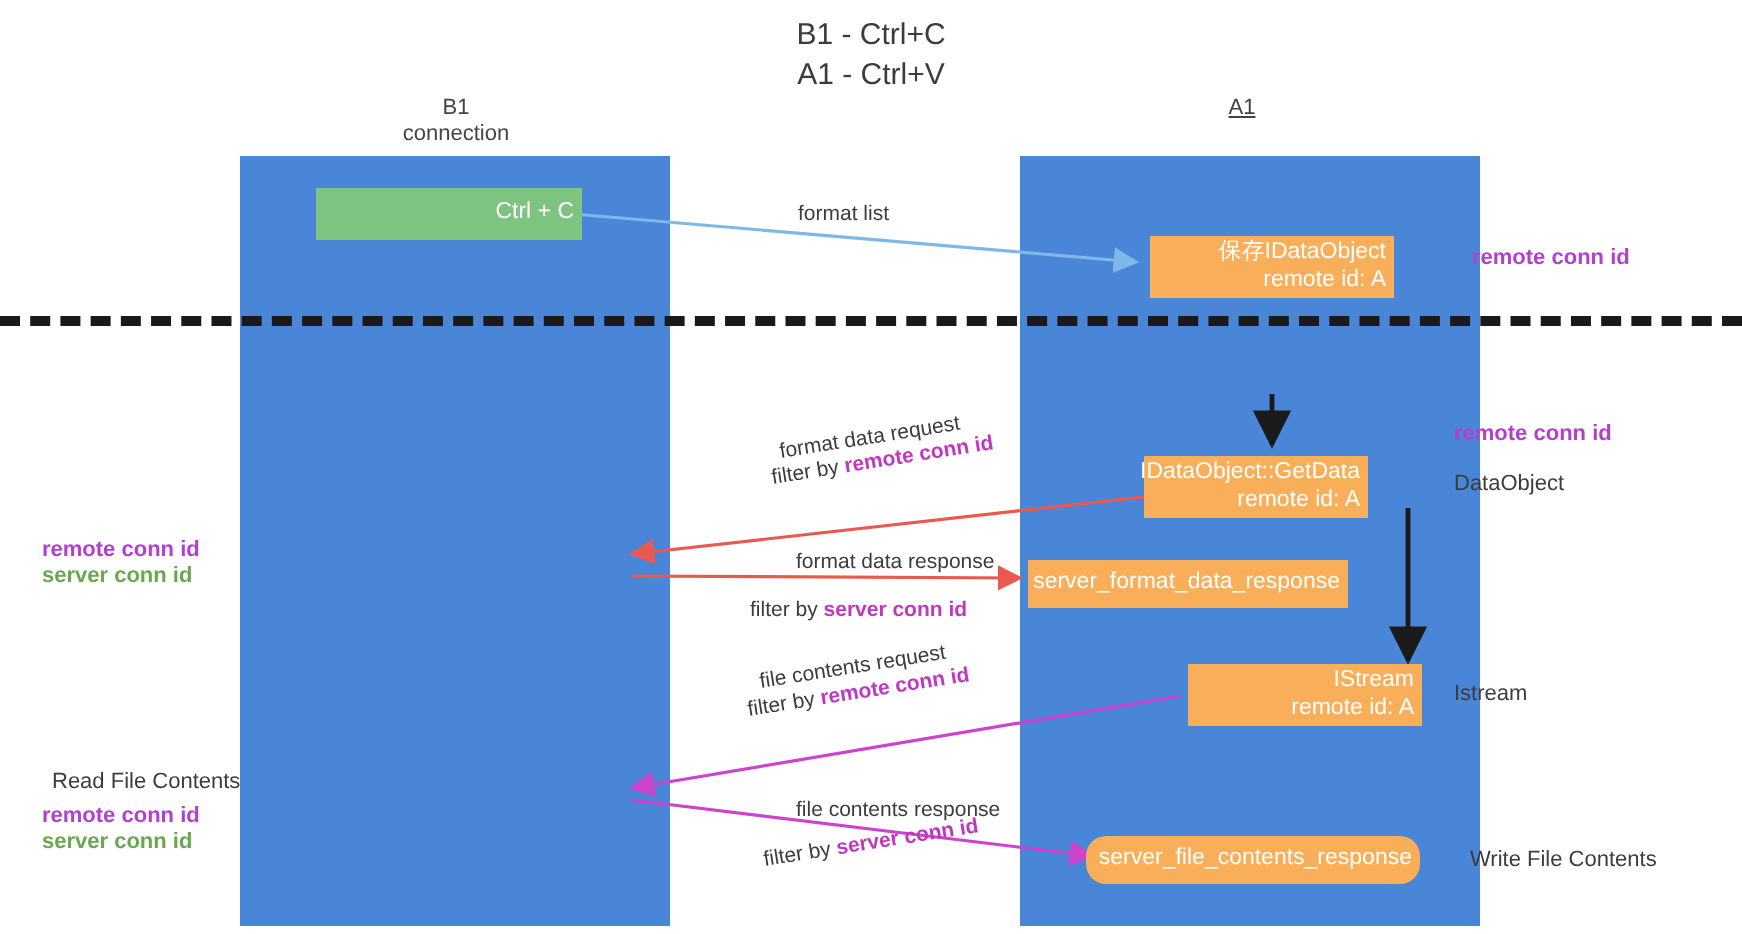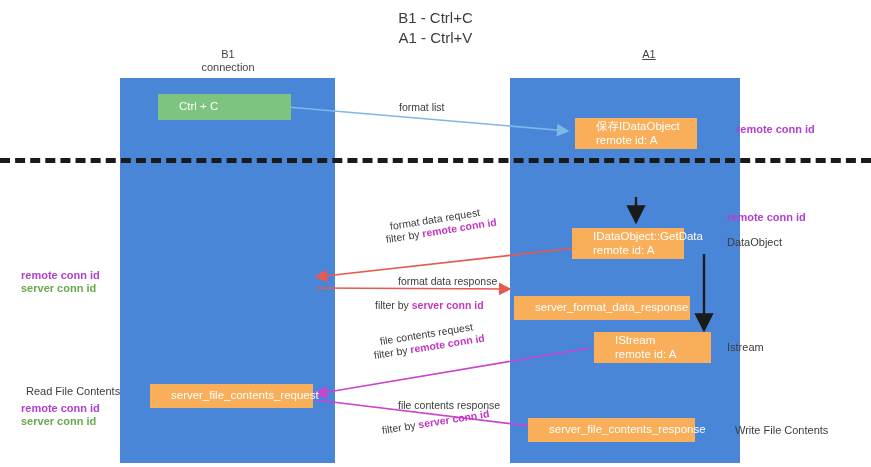--- a/index.html
+++ b/index.html
@@ -53,27 +53,27 @@
     width: 871px;
     height: 0;
     border-top: 5px dashed #1a1a1a;
   }
 
   .node {
     position: absolute;
     box-sizing: border-box;
     display: flex;
     flex-direction: column;
-    align-items: flex-start;
+    align-items: flex-end;
     justify-content: center;
     color: #ffffff;
     font-size: 11.5px;
     line-height: 13.5px;
     text-align: center;
-    padding: 2px 21px;
+    padding: 2px 4px;
   }
   .node.green { background: #7cc47f; }
   .node.orange { background: #f9ae5a; }
   .node .ln { display: block; white-space: nowrap; }
 
   .note {
     position: absolute;
     font-size: 11px;
     line-height: 13px;
     white-space: nowrap;
@@ -111,21 +111,21 @@
     <span>A1 - Ctrl+V</span>
   </div>
 
   <div class="lane lane-b1"></div>
   <div class="lane lane-a1"></div>
 
   <div class="col-head" style="left:147px; top:48px; width:162px;">
     <span class="l1">B1</span>
     <span class="l2">connection</span>
   </div>
-  <div class="col-head" style="left:568px; top:48px; width:162px;text-decoration:underline;">
+  <div class="col-head" style="left:540px; top:48px; width:162px;text-decoration:underline;">
     <span class="l1">A1</span>
   </div>
 
   <svg class="arrows" viewBox="0 0 871 467">
     <defs>
       <marker id="ah-blue" markerWidth="8" markerHeight="8" refX="7" refY="4" orient="auto">
         <path d="M0,0 L8,4 L0,8 z" fill="#7db8e8"></path>
       </marker>
       <marker id="ah-red" markerWidth="8" markerHeight="8" refX="7" refY="4" orient="auto">
         <path d="M0,0 L8,4 L0,8 z" fill="#e8594f"></path>
@@ -164,34 +164,31 @@
     <span class="ln">remote id: A</span>
   </div>
 
 
   <div class="node orange" style="left:572px; top:228px; width:112px; height:31px;">
     <span class="ln">IDataObject::GetData</span>
     <span class="ln">remote id: A</span>
   </div>
 
 
-  <div class="node orange" style="left:514px; top:296px; width:176px; height:24px;">
+  <div class="node orange" style="left:514px; top:280px; width:160px; height:24px;">
     <span class="ln">server_format_data_response</span>
   </div>
 
   <div class="node orange" style="left:594px; top:332px; width:117px; height:31px;">
     <span class="ln">IStream</span>
     <span class="ln">remote id: A</span>
   </div>
 
-  <div class="node orange" style="left:150px; top:384px; width:163px; height:24px;">
-    <span class="ln">server_file_contents_request</span>
-  </div>
-
-  <div class="node orange" style="left:528px; top:418px; width:167px; height:24px;">
+
+  <div class="node orange" style="left:543px; top:418px; width:167px; height:24px;border-radius:10px;">
     <span class="ln">server_file_contents_response</span>
   </div>
 
   <div class="edge-lbl" style="left:399px; top:101px;">format list</div>
 
   <div class="edge-lbl rot-up" style="left:390px; top:220px;">format data request</div>
   <div class="edge-lbl rot-up" style="left:386px; top:233px;">
     <span>filter by </span><b class="mag">remote conn id</b>
   </div>
 

